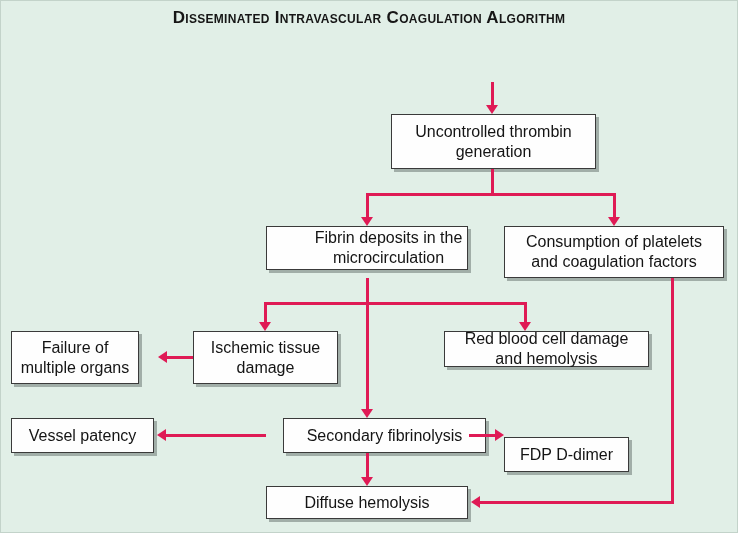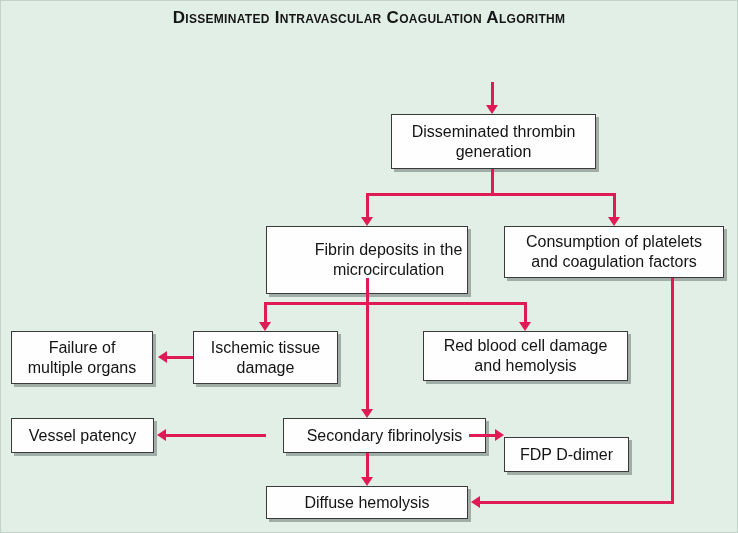--- a/index.html
+++ b/index.html
@@ -47,36 +47,36 @@
   .ah-right { border-top: 6px solid transparent; border-bottom: 6px solid transparent; border-left: 9px solid var(--arrow, #df1a55); }
 </style>
 </head>
 <body>
 
 <div class="canvas">
 
   <div class="title">Disseminated Intravascular Coagulation Algorithm</div>
 
 
-  <div class="box" style="left:390px; top:113px; width:205px; height:55px;">Disseminated thrombin
+  <div class="box" style="left:390px; top:113px; width:205px; height:55px;">Uncontrolled thrombin
 generation</div>
 
-  <div class="box" style="left:265px; top:225px; width:202px; height:68px;padding-left:43px;">Fibrin deposits in the
+  <div class="box" style="left:265px; top:225px; width:202px; height:44px;padding-left:43px;">Fibrin deposits in the
 microcirculation</div>
 
   <div class="box" style="left:503px; top:225px; width:220px; height:52px;">Consumption of platelets
 and coagulation factors</div>
 
-  <div class="box" style="left:10px;  top:330px; width:142px; height:53px;">Failure of
+  <div class="box" style="left:10px;  top:330px; width:128px; height:53px;">Failure of
 multiple organs</div>
 
   <div class="box" style="left:192px; top:330px; width:145px; height:53px;">Ischemic tissue
 damage</div>
 
-  <div class="box" style="left:422px; top:330px; width:205px; height:50px;">Red blood cell damage
+  <div class="box" style="left:443px; top:330px; width:205px; height:36px;">Red blood cell damage
 and hemolysis</div>
 
   <div class="box" style="left:10px;  top:417px; width:143px; height:35px;">Vessel patency</div>
 
   <div class="box" style="left:282px; top:417px; width:203px; height:35px;">Secondary fibrinolysis</div>
 
   <div class="box" style="left:503px; top:436px; width:125px; height:35px;">FDP D-dimer</div>
 
   <div class="box" style="left:265px; top:485px; width:202px; height:33px;">Diffuse hemolysis</div>
 

